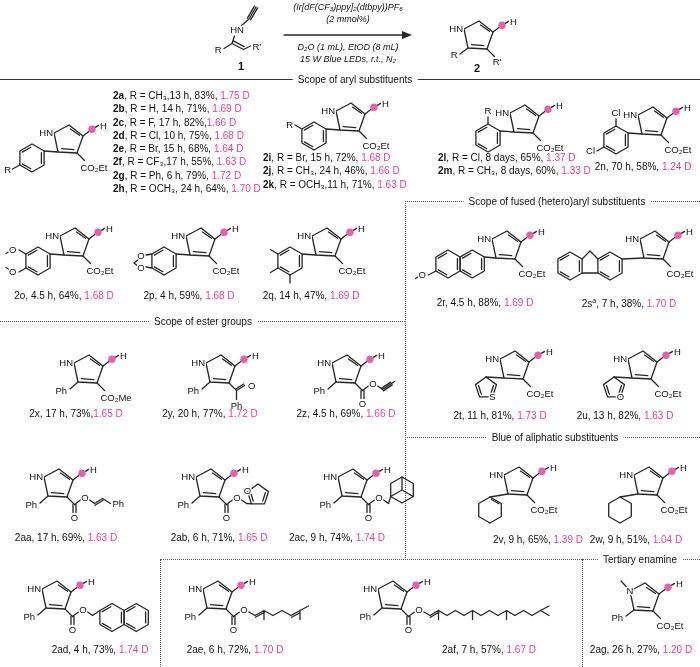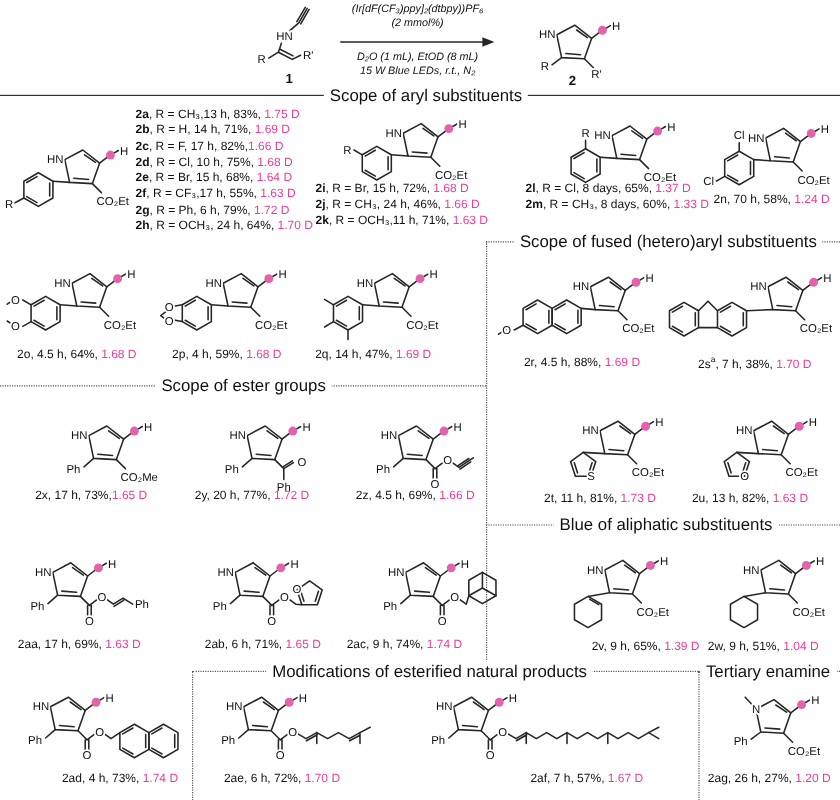--- a/index.html
+++ b/index.html
@@ -15,21 +15,21 @@
   .cap b{font-weight:normal;}
   .cap sup{font-size:7px;}
   .pink{color:#ed3d97;}
   .entries{font-size:10px;line-height:13.3px;white-space:nowrap;}
   .entries b{font-weight:bold;}
   .cond{font-size:9px;text-align:center;line-height:11.5px;white-space:nowrap;font-style:italic;}
   .numlab{font-size:11px;font-weight:bold;transform:translateX(-50%);}
   .solid-h{border-top:1.3px solid #333;height:0;}
   .dot-h{border-top:1.6px dotted #555;height:0;}
   .dot-v{border-left:1.6px dotted #555;width:0;}
-  .seclab{position:absolute;background:#fff;padding:0 5px;font-size:14px;white-space:nowrap;
+  .seclab{position:absolute;background:#fff;padding:0 5px;font-size:10px;white-space:nowrap;
           transform:translate(-50%,-50%);}
 </style>
 </head>
 <body>
 
 <div class="fig">
 
   <svg width="0" height="0" style="position:absolute">
     <defs>
       <g id="pyr">
@@ -92,21 +92,20 @@
 
   <div class="abs dot-h" style="left:0;top:321px;width:405px"></div>
   <span class="seclab" style="left:203px;top:321px">Scope of ester groups</span>
 
   <div class="abs dot-h" style="left:405px;top:437px;width:295px"></div>
   <span class="seclab" style="left:555px;top:437px">Blue of aliphatic substituents</span>
 
   <div class="abs dot-h" style="left:160px;top:559px;width:540px"></div>
   <div class="abs dot-v" style="left:160px;top:559px;height:108px"></div>
   <div class="abs dot-v" style="left:582px;top:559px;height:108px"></div>
-  <span class="seclab" style="left:358px;top:559px">Modifications of esterified natural products</span>
   <span class="seclab" style="left:640px;top:559px">Tertiary enamine</span>
 
   <svg class="abs" style="left:2px;top:100px" width="112" height="82">
     <use href="#pyr" x="26" y="16"></use>
       <use href="#benz" x="30" y="58"></use>
     <path class="bd" d="M42.1,51 L56,52 M17.9,65 L10.5,69"></path>
     <text class="at" x="78.5" y="71">CO₂Et</text>
     <text class="at" x="9" y="73" text-anchor="end">R</text>
   </svg>
   <div class="abs entries" style="left:113px;top:89px">

